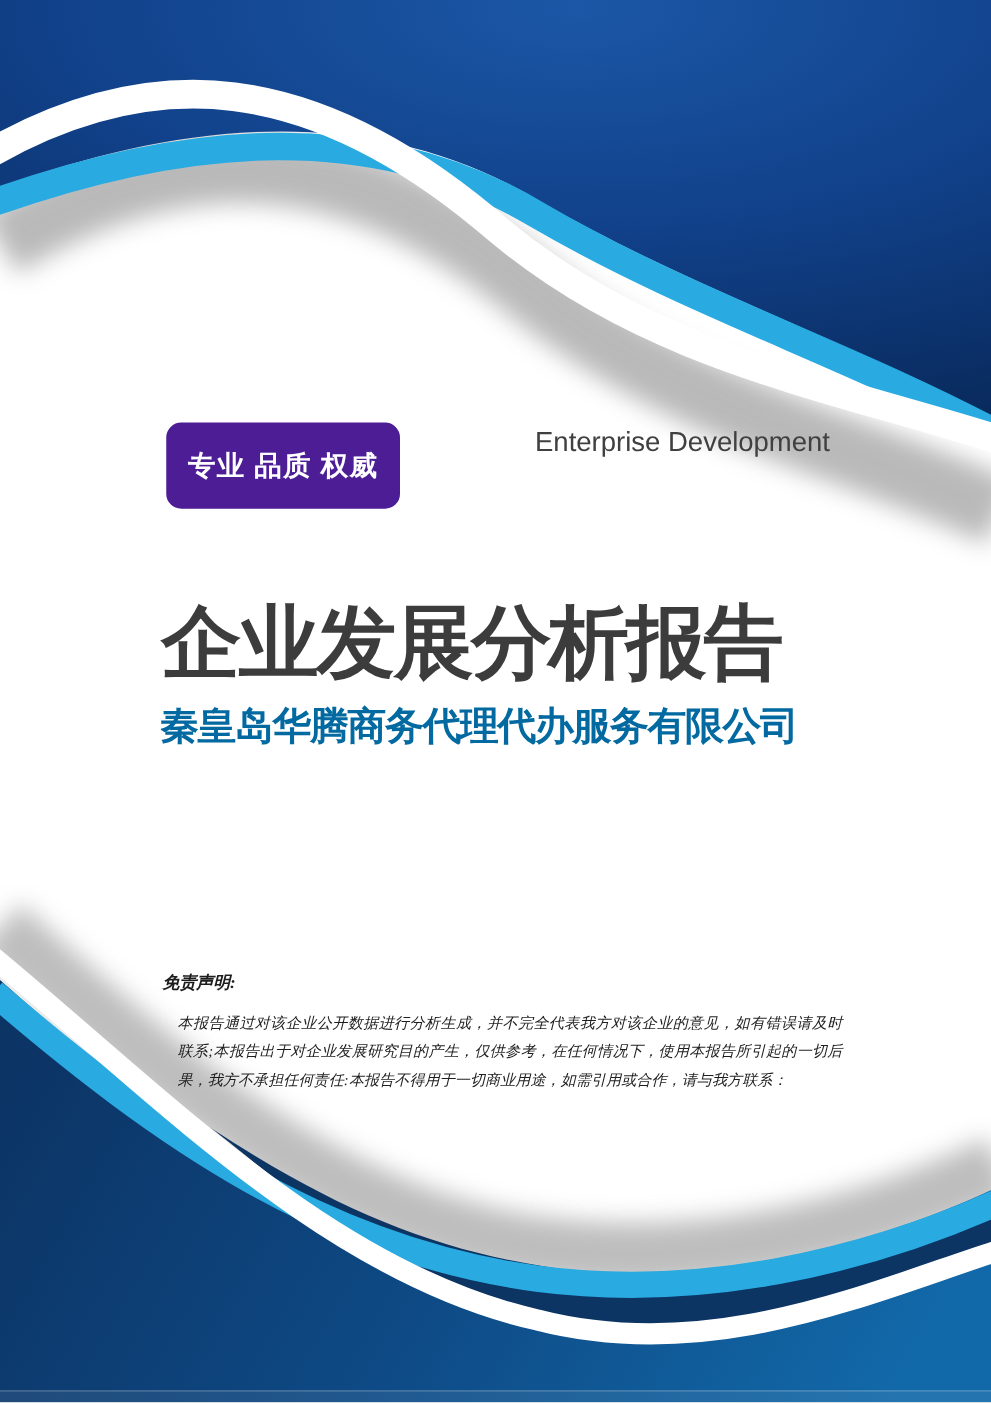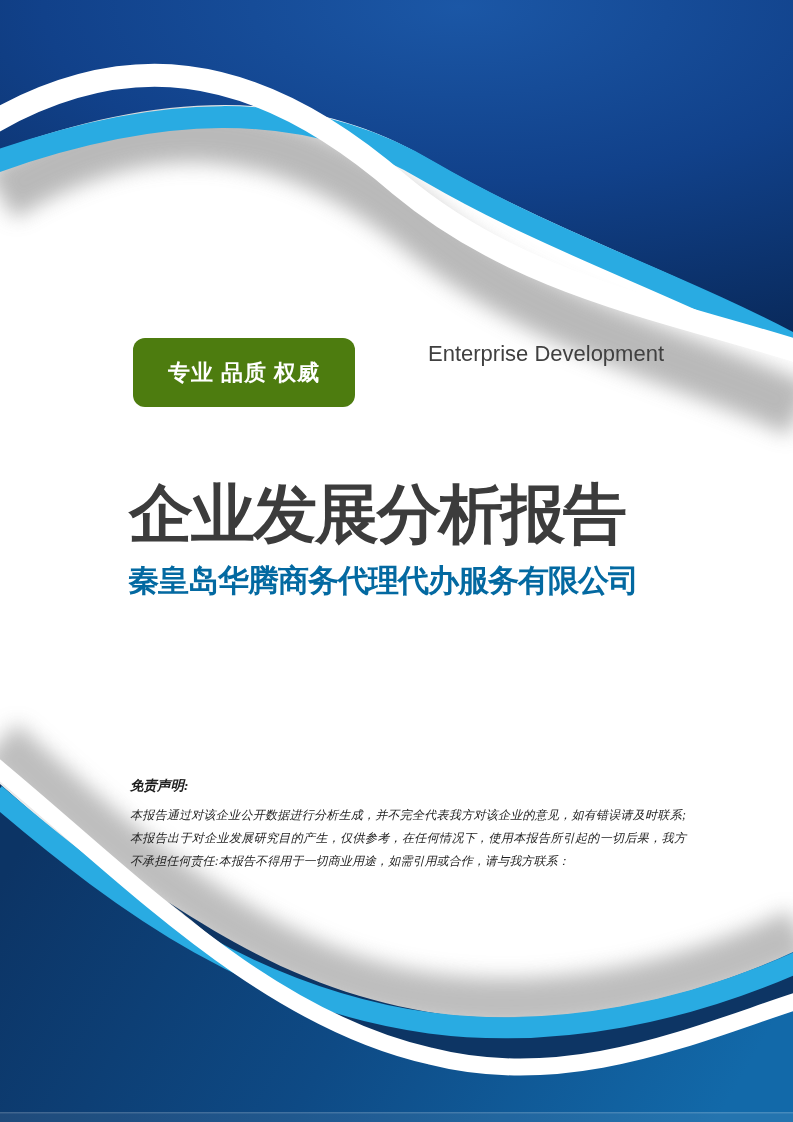--- a/index.html
+++ b/index.html
@@ -8,22 +8,22 @@
     width:793px;height:1122px;
     margin:0 auto;
     background:#ffffff;
     overflow:hidden;
     font-family:"Liberation Sans", sans-serif;
   }
   .art{position:absolute;inset:0;width:793px;height:1122px;display:block;}
   .layer{position:absolute;}
 
   .badge{
-    left:133px;top:338px;width:222px;height:69px;
-    background:#4d7c0f;border-radius:12px;
+    left:133px;top:338px;width:187px;height:69px;
+    background:#4c1d95;border-radius:12px;
     display:flex;align-items:center;justify-content:center;
     color:#ffffff;font-size:22px;font-weight:bold;letter-spacing:1px;
   }
   .subtitle-en{
     left:428px;top:332px;width:300px;
     color:#404040;font-size:22px;line-height:44px;font-weight:400;
   }
   .report-title{
     left:129px;top:471px;width:620px;
     color:#3c3c3c;font-size:64px;font-weight:bold;letter-spacing:-2px;
@@ -37,21 +37,21 @@
   .disclaimer{
     left:130px;top:777px;width:556px;
     font-family:"Liberation Serif", serif;
     color:#1d1d1d;
   }
   .disclaimer .heading{
     font-size:13.5px;font-weight:bold;font-style:italic;margin:0 0 9px 0;
   }
   .disclaimer .body{
     font-size:12px;font-style:italic;line-height:23px;
-    letter-spacing:0.1px;text-align:justify;margin:0;
+    letter-spacing:0.1px;text-align:justify;margin:12px;
   }
 </style>
 </head>
 <body>
 
 <div class="page">
 
   <svg class="art" viewBox="0 0 793 1122" aria-hidden="true">
     <defs>
       <radialGradient id="gTopNavy" cx="0.58" cy="0.02" r="1.05">

